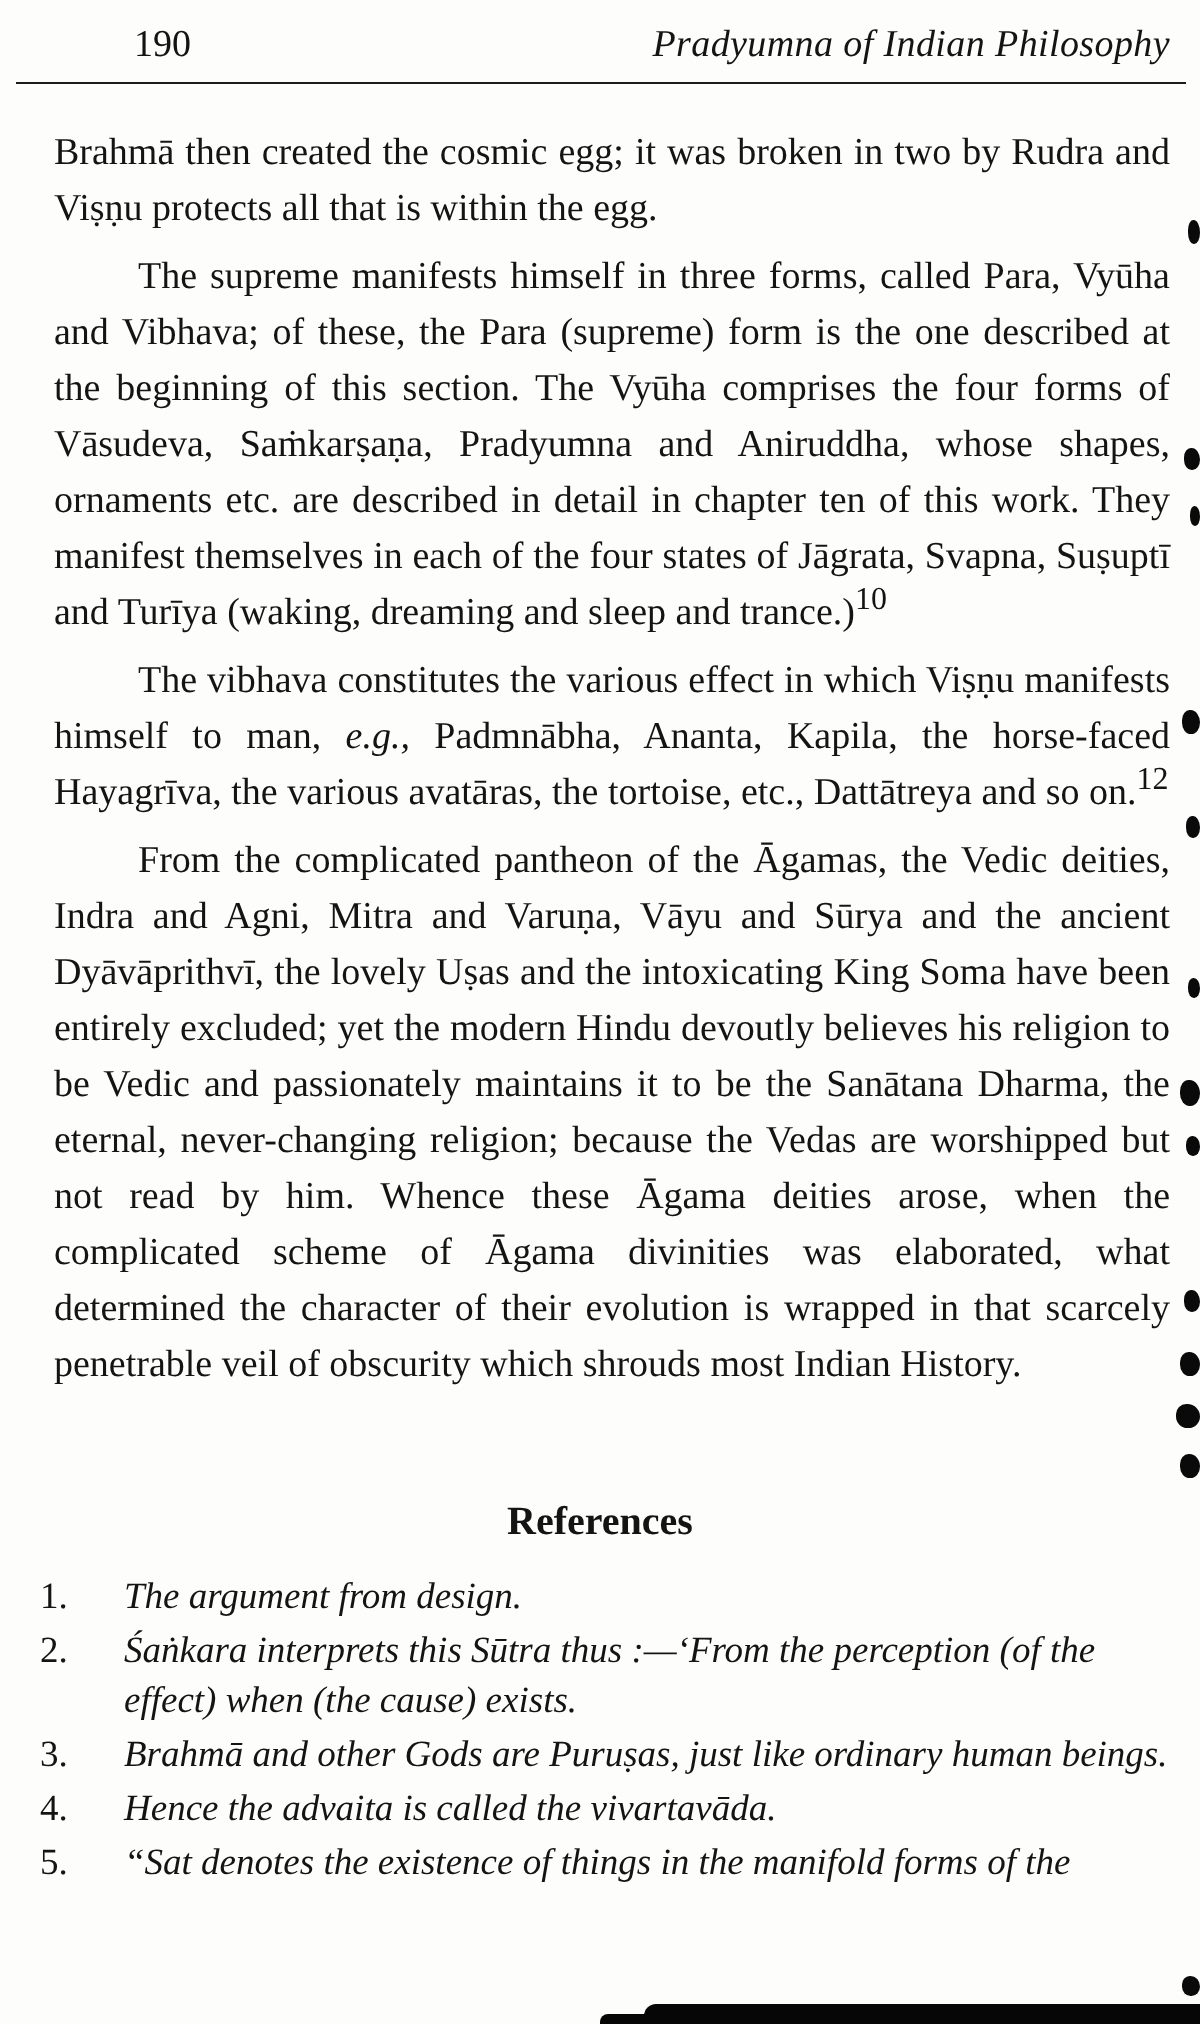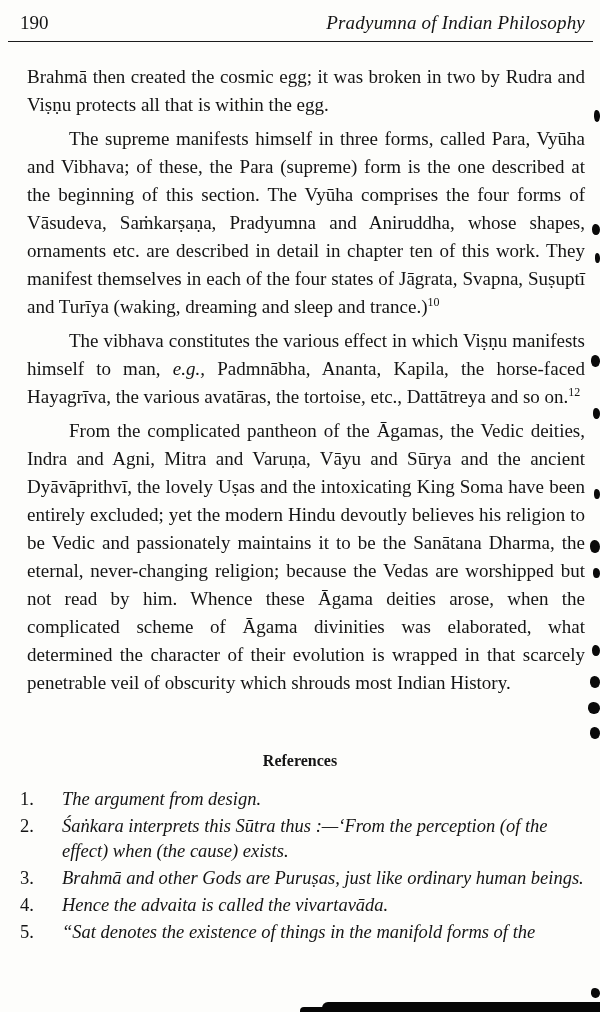--- a/index.html
+++ b/index.html
@@ -16,46 +16,47 @@
     color: #141414;
     overflow: hidden;
   }
   .page-header {
     display: flex;
     justify-content: space-between;
     align-items: baseline;
     padding: 11px 15px 0 20px;
     font-size: 19px;
     line-height: 24px;
+    margin-left: 47px;
   }
   .running-title { font-style: italic; letter-spacing: 0.2px; }
   .header-rule {
     border: none;
     border-top: 1.6px solid #1c1c1c;
     margin: 6px 7px 0 8px;
   }
   .body-text {
     padding: 21px 15px 0 27px;
     font-size: 19px;
     line-height: 28px;
     text-align: justify;
   }
   .para { text-align: justify; }
   .para + .para { margin-top: 6px; }
   .para.indent { text-indent: 42px; }
   sup.fn {
-    font-size: 12px;
+    font-size: 16px;
     line-height: 0;
     vertical-align: super;
   }
   .italic { font-style: italic; }
   .references-heading {
     margin-top: 52px;
     text-align: center;
-    font-size: 16px;
+    font-size: 20px;
     font-weight: bold;
     line-height: 24px;
   }
   .references-list {
     list-style: none;
     margin-top: 14px;
     padding: 0 15px 0 20px;
     font-size: 18.5px;
     line-height: 25px;
   }

